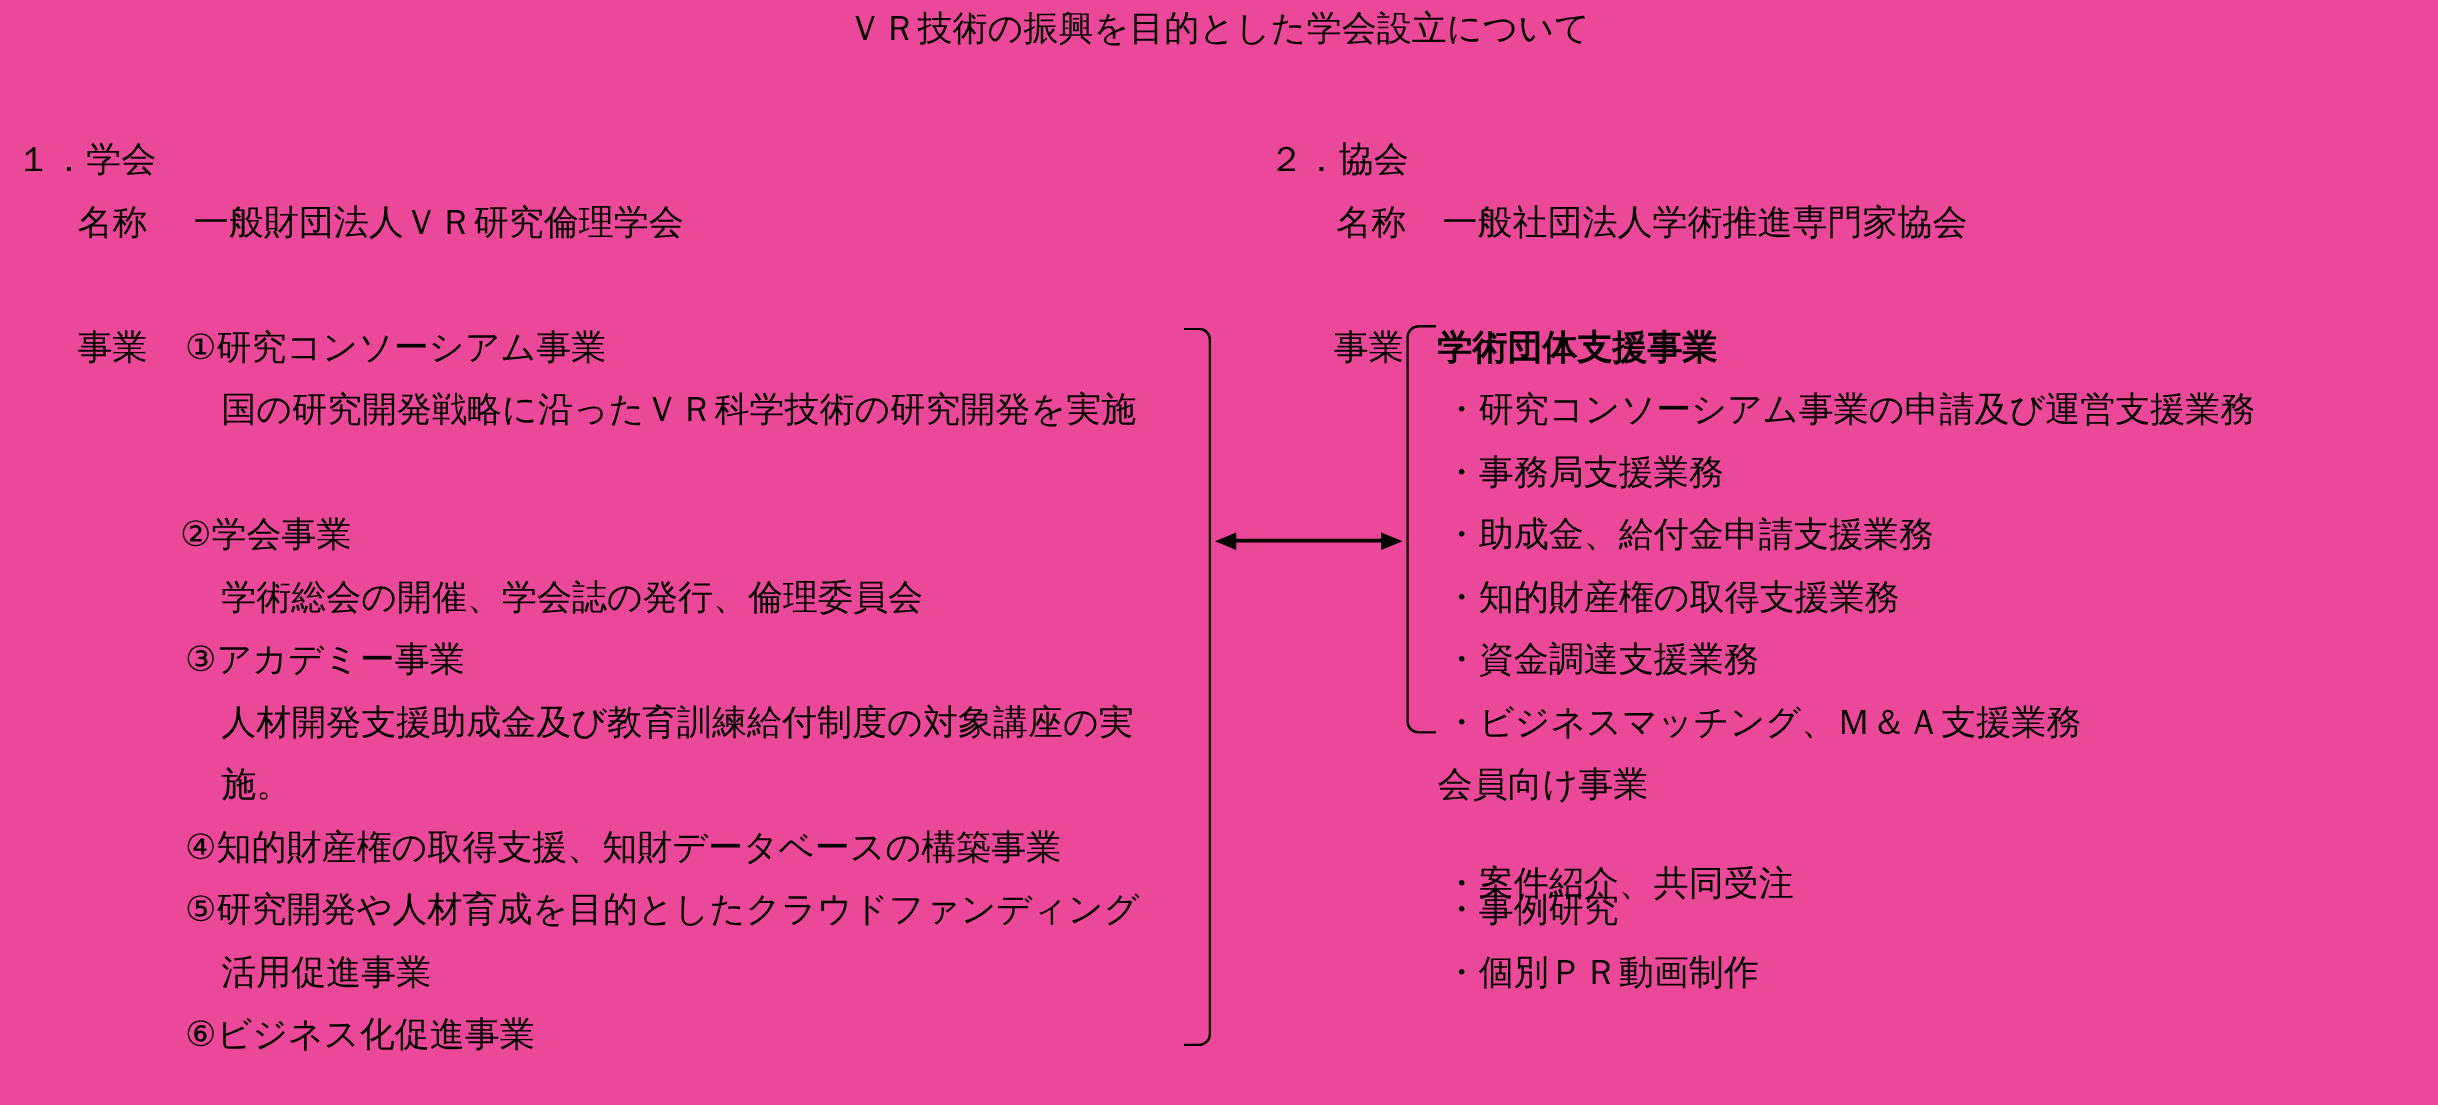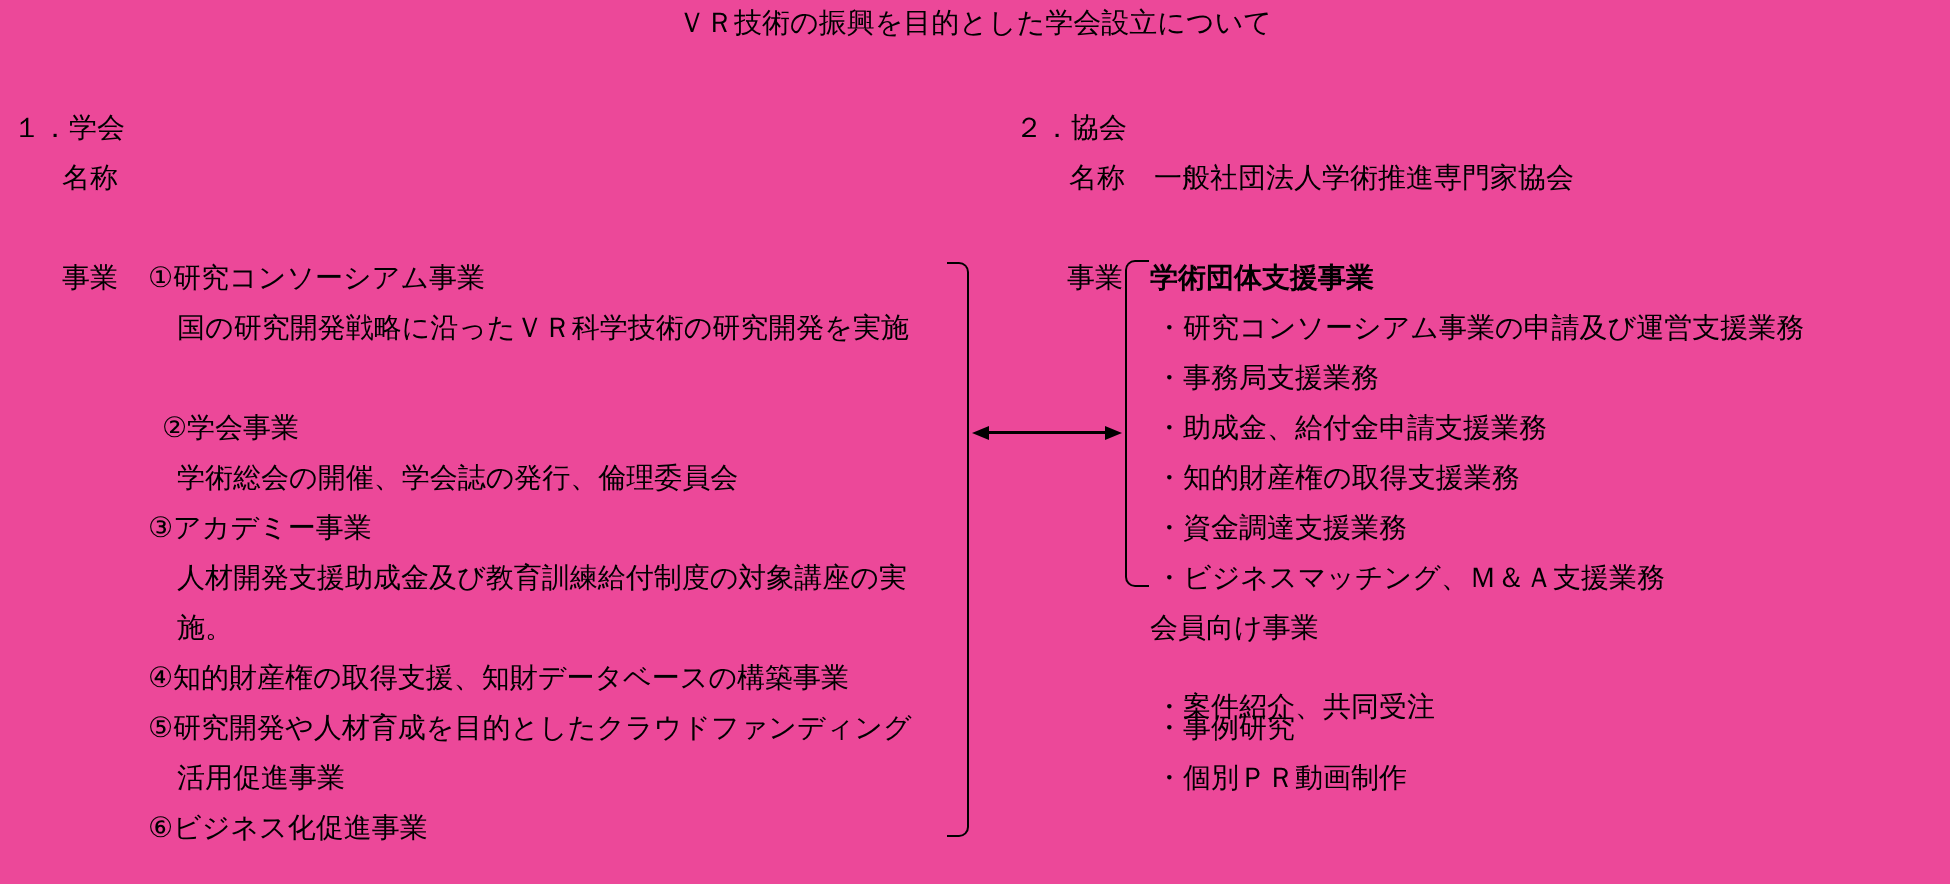--- a/index.html
+++ b/index.html
@@ -94,26 +94,27 @@
 </head>
 <body>
 
 <div class="page">
 
   <div class="txt doc-title">ＶＲ技術の振興を目的とした学会設立について</div>
 
   <div class="txt" style="left:13px; top:113px;">１．学会</div>
 
   <div class="txt" style="left:62px; top:163px;">名称</div>
+  <div class="txt" style="left:155px; top:163px;">一般財団法人ＶＲ研究倫理学会</div>
 
   <div class="txt" style="left:62px; top:263px;">事業</div>
 
   <div class="txt" style="left:148px; top:263px;">①研究コンソーシアム事業</div>
   <div class="txt" style="left:177px; top:313px;">国の研究開発戦略に沿ったＶＲ科学技術の研究開発を実施</div>
-  <div class="txt" style="left:162px; top:413px;">②学会事業</div>
+  <div class="txt" style="left:144px; top:413px;">②学会事業</div>
   <div class="txt" style="left:177px; top:463px;">学術総会の開催、学会誌の発行、倫理委員会</div>
   <div class="txt" style="left:148px; top:513px;">③アカデミー事業</div>
   <div class="txt" style="left:177px; top:563px;">人材開発支援助成金及び教育訓練給付制度の対象講座の実</div>
   <div class="txt" style="left:177px; top:613px;">施。</div>
   <div class="txt" style="left:148px; top:713px;">⑤研究開発や人材育成を目的としたクラウドファンディング</div>
   <div class="txt" style="left:148px; top:663px;">④知的財産権の取得支援、知財データベースの構築事業</div>
   <div class="txt" style="left:177px; top:763px;">活用促進事業</div>
   <div class="txt" style="left:148px; top:813px;">⑥ビジネス化促進事業</div>
 
   <div class="bracket-close"></div>

